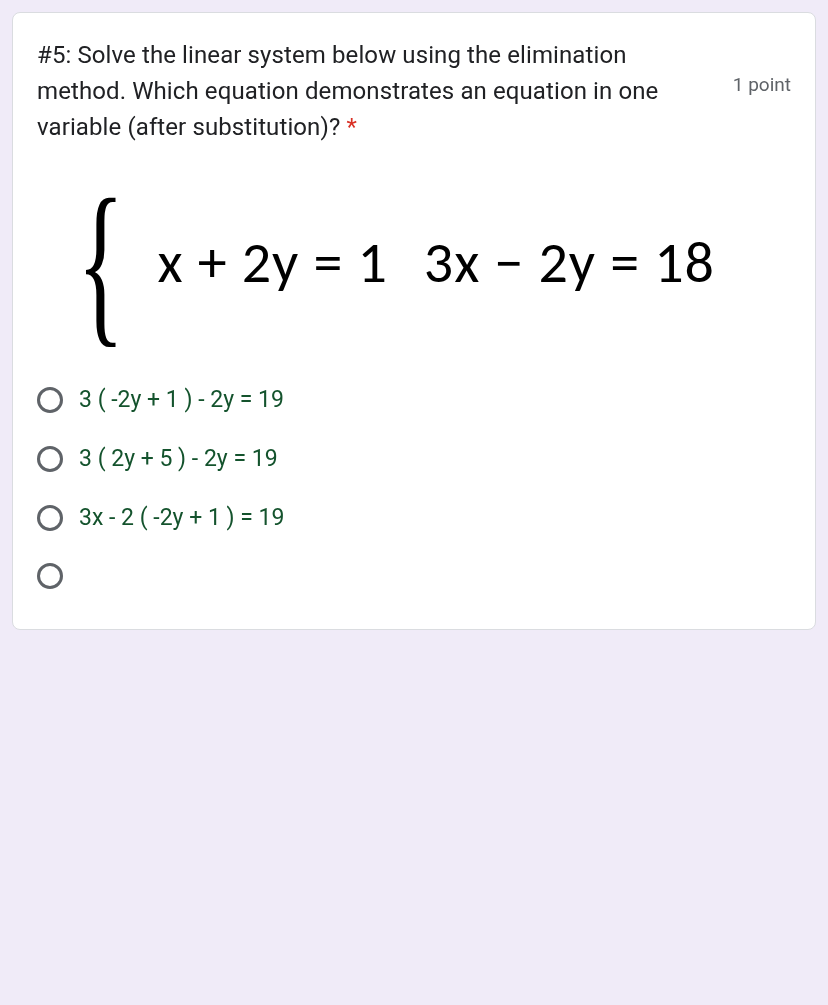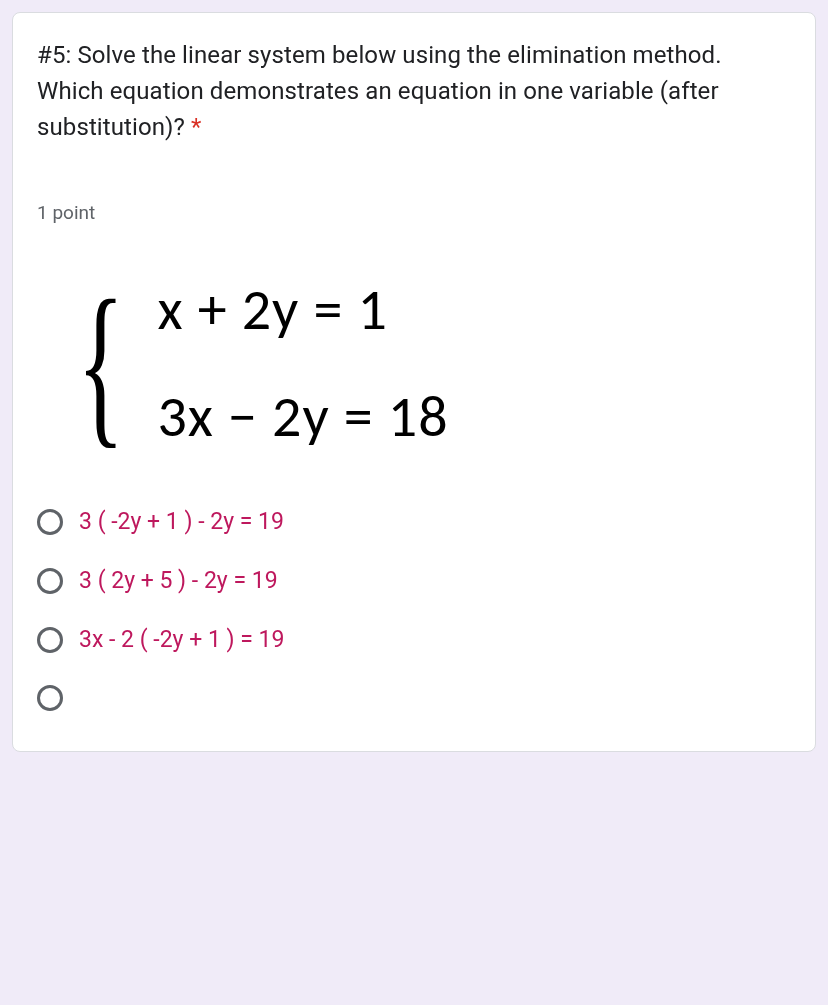--- a/index.html
+++ b/index.html
@@ -18,21 +18,20 @@
       background-color: #ffffff;
       border-radius: 8px;
       padding: 24px 24px 24px 24px;
       border: 1px solid #dadce0;
     }
     .question-header {
       display: flex;
       justify-content: space-between;
       align-items: flex-start;
       gap: 20px;
-      flex-direction: column;
     }
     .question-text {
       font-size: 24px;
       color: #202124;
       line-height: 1.5;
       font-weight: 400;
       flex: 1;
       letter-spacing: 0.1px;
     }
     .required-asterisk {
@@ -57,21 +56,21 @@
       line-height: 0.75;
       font-family: 'Times New Roman', serif;
       color: #000;
       margin-right: -6px;
       transform: scaleX(0.55);
       transform-origin: left center;
       font-weight: 300;
     }
     .equations {
       display: flex;
-      flex-direction: column;
+      flex-direction: row;
       gap: 36px;
     }
     .equation {
       font-family: Calibri, Arial, sans-serif;
       font-size: 58px;
       color: #000;
       letter-spacing: 1px;
       white-space: nowrap;
     }
     .options {
@@ -86,21 +85,21 @@
     .radio {
       width: 26px;
       height: 26px;
       border: 3px solid #5f6368;
       border-radius: 50%;
       margin-right: 16px;
       flex-shrink: 0;
     }
     .option-label {
       font-size: 23px;
-      color: #be185d;
+      color: #14532d;
       font-family: Roboto, Arial, sans-serif;
     }
   </style>
 </head>
 <body>
 
 <div class="card">
   <div class="question-header">
     <div class="question-text">
       <span>#5: Solve the linear system below using the elimination method. Which equation demonstrates an equation in one variable (after substitution)?</span>

